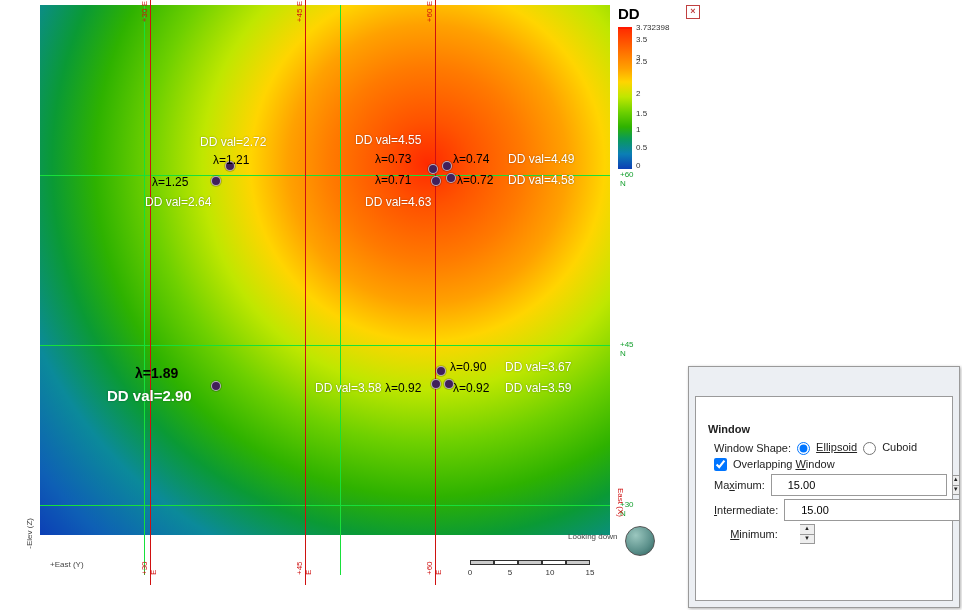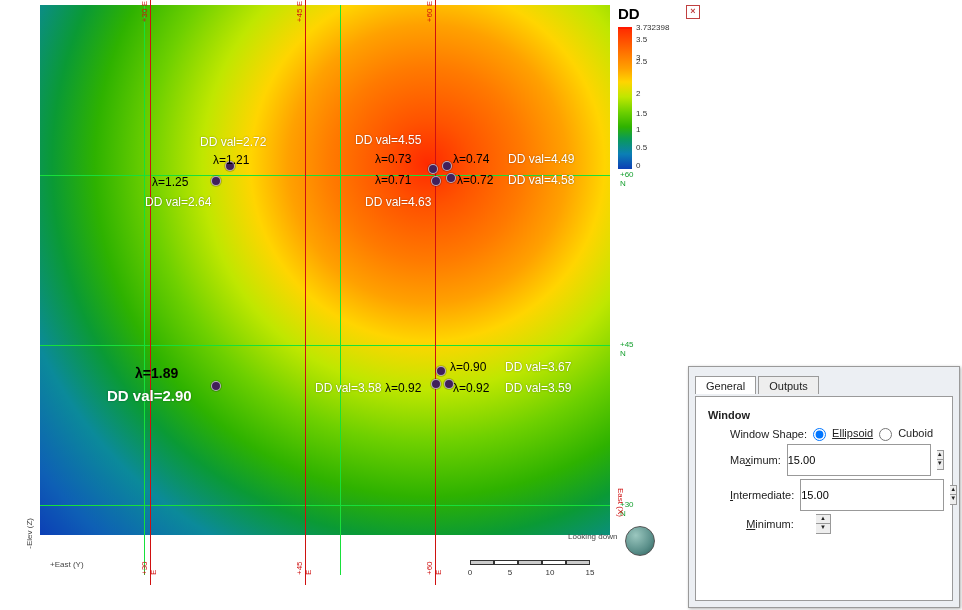--- a/index.html
+++ b/index.html
@@ -247,40 +247,40 @@
     position: absolute;
     left: 6px; right: 6px;
     top: 29px;
     bottom: 6px;
     border: 1px solid #9a9a9a;
     background: #fff;
     padding: 10px 12px;
   }
   .dialog .section-label {
     font-weight: 700;
-    margin: 2px 0 6px 0;
+    margin: 16px 0 6px 0;
   }
   .dialog .row {
     display: flex;
     align-items: center;
     gap: 6px;
     margin: 3px 0;
   }
-  .dialog .indent { margin-left: 22px; }
+  .dialog .indent { margin-left: 6px; }
   .dialog .field-label {
     width: 80px;
     text-align: center;
   }
   .dialog .underline { text-decoration: underline; }
   .dialog input[type="text"].spin {
     flex: 1;
     border: 1px solid #999;
-    padding: 2px 0;
+    padding: 2px 16px;
     font-size: 11px;
-    height: 32px;
+    height: 22px;
     box-sizing: border-box;
   }
   .spinbtns {
     display: flex;
     flex-direction: column;
     border: 1px solid #999;
     border-left: none;
     width: 14px;
     height: 18px;
   }
@@ -394,40 +394,42 @@
     <div class="seg" style="left:72px;width:24px; background:#fff;"></div>
     <div class="seg" style="left:96px;width:24px; background:#ccc;"></div>
     <div class="num" style="left:0">0</div>
     <div class="num" style="left:40px">5</div>
     <div class="num" style="left:80px">10</div>
     <div class="num" style="left:120px">15</div>
   </div>
 </div>
 
 <div class="dialog">
-  <div class="tabs">
-    <div class="tab active">General</div>
-    <div class="tab">Outputs</div>
-  </div>
   <div class="tab-body">
 
     <div class="section-label">Window</div>
 
     <div class="row indent">
       <span>Window Shape:</span>
       <label>
         <input type="radio" name="shape" checked="" style="">
         <span><span class="underline">Ellipsoid</span></span>
       </label>
       <label>
         <input type="radio" name="shape" style="">
         <span>Cuboid</span>
       </label>
     </div>
 
+    <div class="row indent">
+      <label>
+        <input type="checkbox" checked="" style="">
+        <span>Overlapping <span class="underline">W</span>indow</span>
+      </label>
+    </div>
 
 
     <div class="row indent">
       <span class="field-label">Ma<span class="underline">x</span>imum:</span>
       <input type="text" class="spin" value="15.00" style="">
       <div class="spinbtns">
           <div>▲</div>
           <div>▼</div>
         </div>
     </div>

